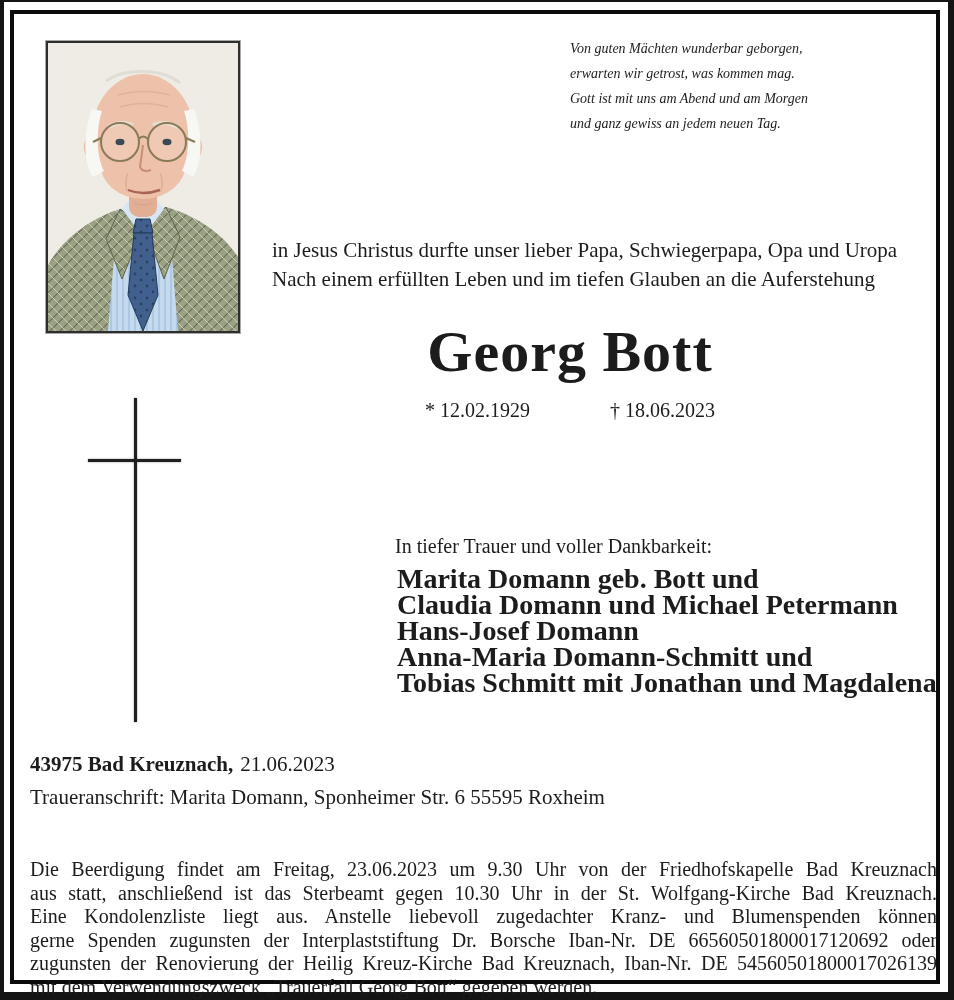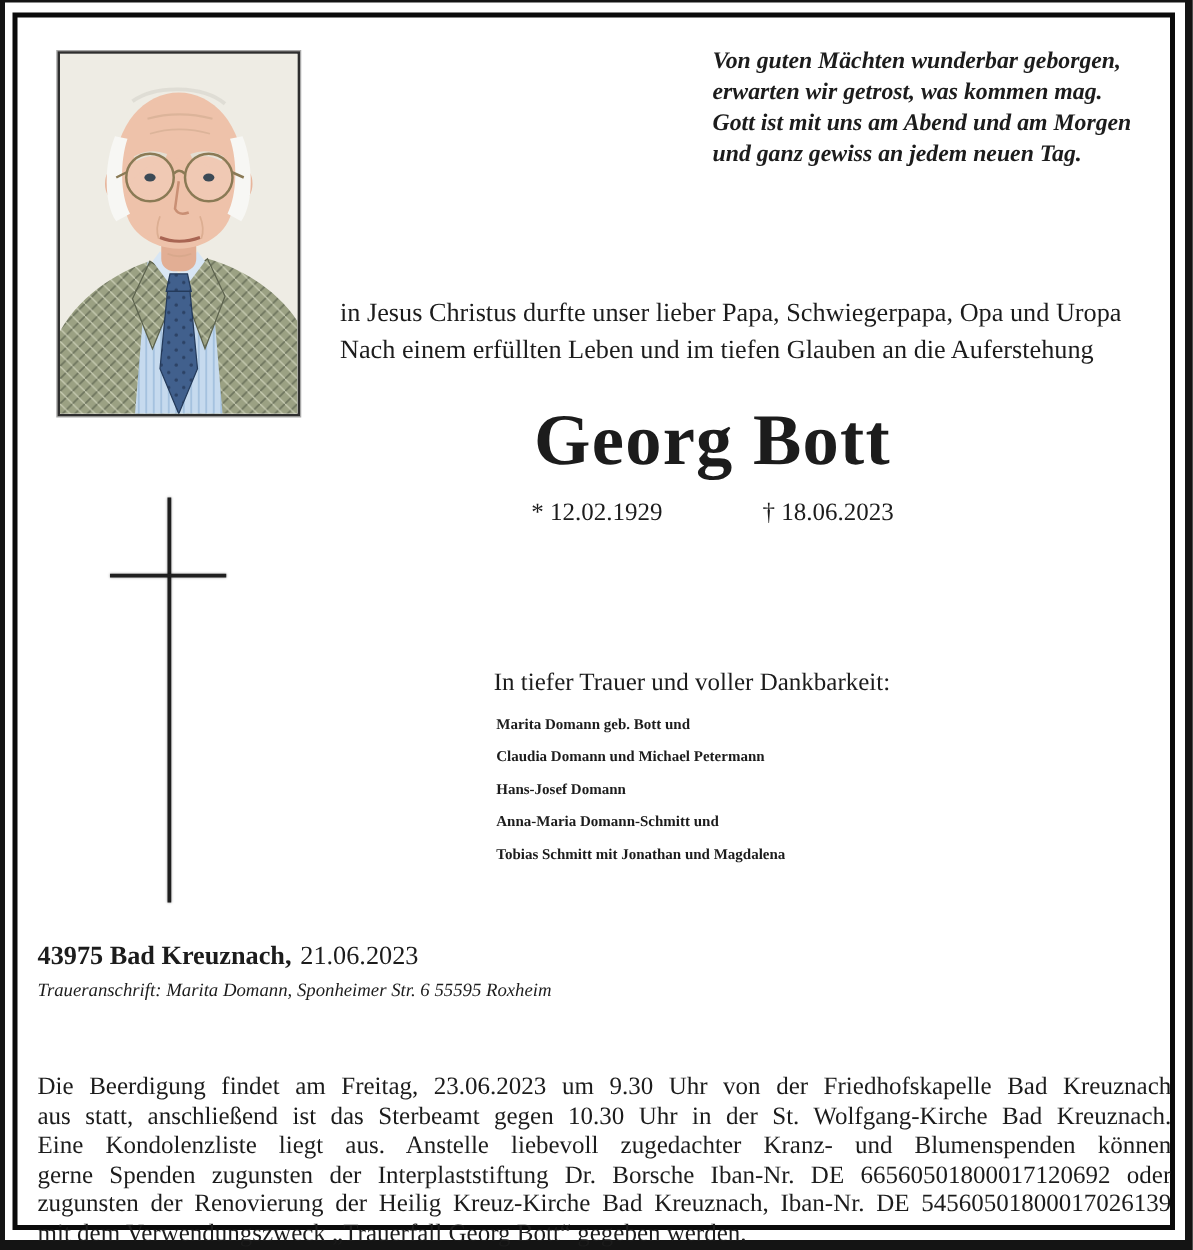--- a/index.html
+++ b/index.html
@@ -8,40 +8,40 @@
   .paper{position:absolute;left:4px;top:2px;right:6px;bottom:8px;background:#ffffff;}
   .frame{position:absolute;left:10px;top:10px;width:930px;height:974px;
          border:4px solid #0b0b0b;box-sizing:border-box;pointer-events:none;}
   .ink{color:#1c1c1c;}
 
   .photo{position:absolute;left:46px;top:41px;width:190px;height:288px;
          border:2px solid #2e2e2e;box-shadow:0 0 0 1px #a8a8a8;background:#f3f1eb;}
   .photo svg{display:block;}
 
   .verse{position:absolute;left:570px;top:36px;font-style:italic;
-         font-size:19px;line-height:25px;font-weight:bold;}
+         font-size:14px;line-height:25px;}
   .intro{position:absolute;left:272px;top:236px;font-size:21px;line-height:29px;}
   .name{position:absolute;left:250px;top:318px;width:640px;margin:0;
         text-align:center;font-size:58px;font-weight:bold;letter-spacing:1px;}
   .dates{position:absolute;left:250px;top:399px;width:640px;display:flex;
          justify-content:center;gap:80px;font-size:20px;}
   .closing{position:absolute;left:272px;top:461px;font-size:21px;}
 
   .cross-v{position:absolute;left:134px;top:398px;width:3px;height:324px;
            background:#1f1f1f;box-shadow:0 0 2px rgba(0,0,0,.45);}
   .cross-h{position:absolute;left:88px;top:459px;width:93px;height:3px;
            background:#1f1f1f;box-shadow:0 0 2px rgba(0,0,0,.45);}
 
   .mheading{position:absolute;left:395px;top:535px;font-size:20px;}
-  .family{position:absolute;left:397px;top:566px;font-size:12px;line-height:26px;font-weight:600;}
+  .family{position:absolute;left:397px;top:566px;font-size:28px;line-height:26px;font-weight:600;}
 
   .placedate{position:absolute;left:30px;top:752px;font-size:21px;}
   .placedate .place{font-weight:bold;}
   .placedate .date{margin-left:7px;}
-  .address{position:absolute;left:30px;top:785px;font-size:15px;font-style:italic;}
+  .address{position:absolute;left:30px;top:785px;font-size:21px;}
 
   .funeral{position:absolute;left:30px;top:858px;width:907px;font-size:20px;line-height:23.5px;}
   .jline{text-align:justify;text-align-last:justify;}
   .jline.last{text-align-last:left;}
 </style>
 </head>
 <body>
 
 <div class="stage ink">
   <div class="paper"></div>

